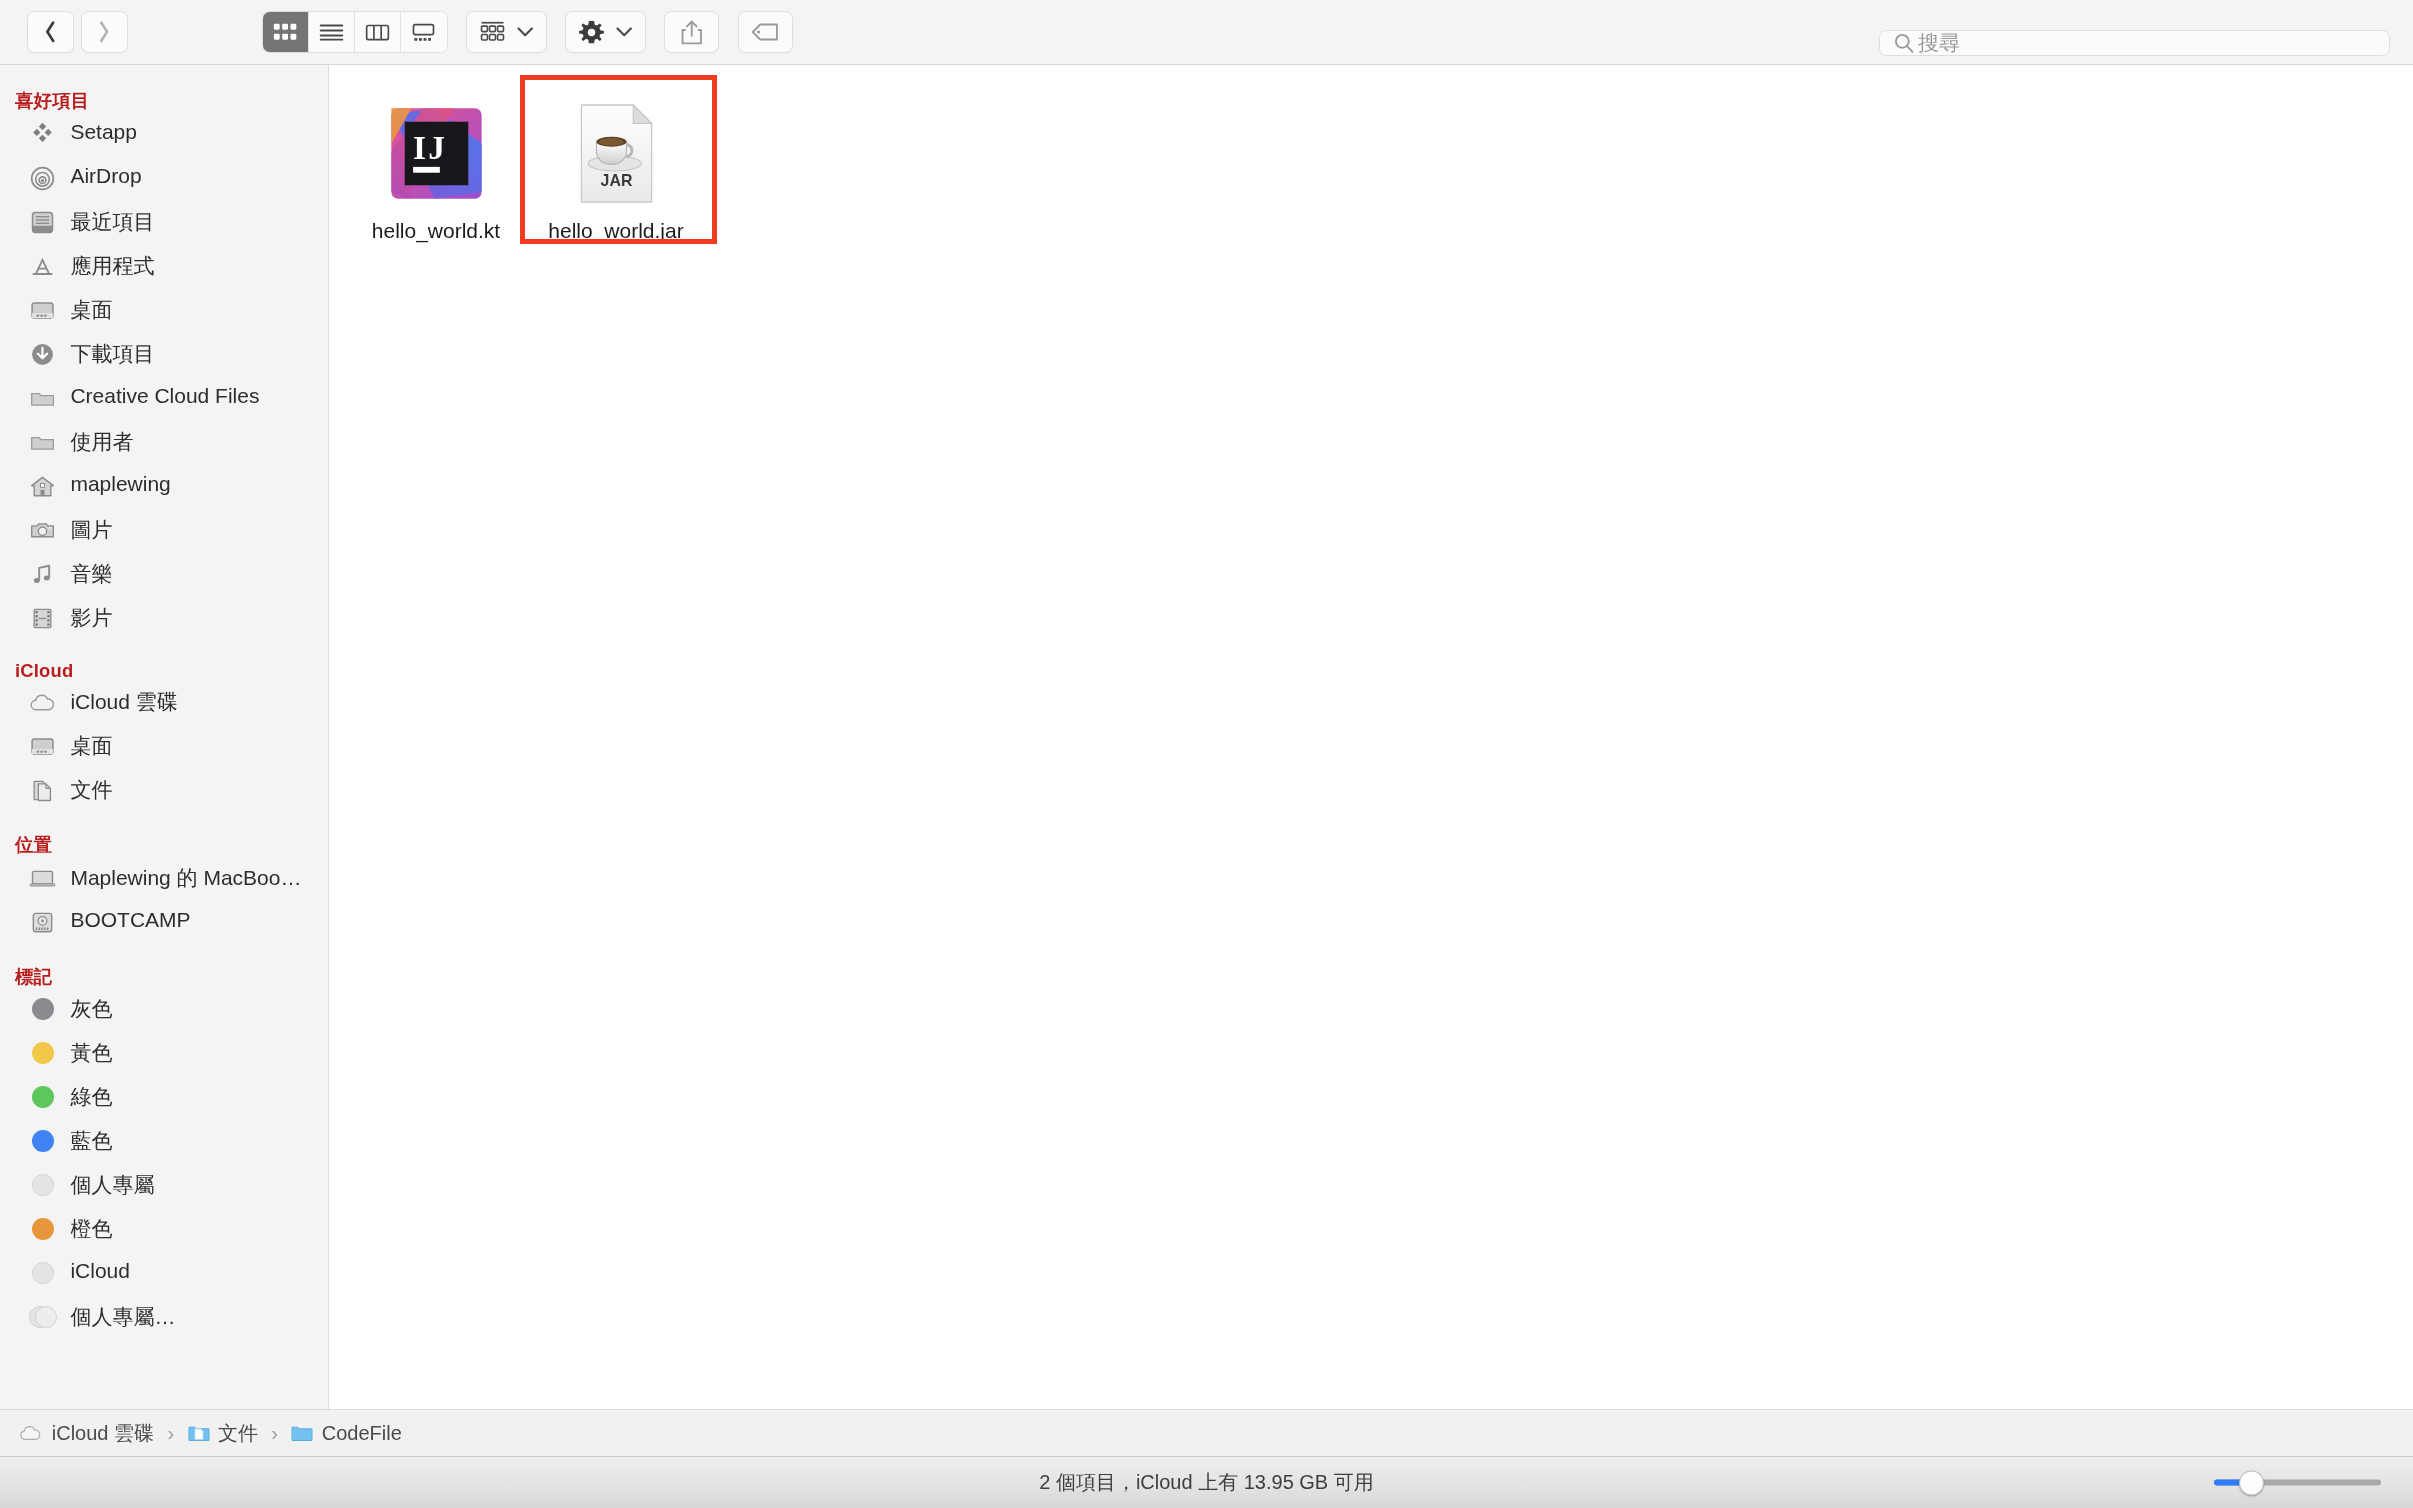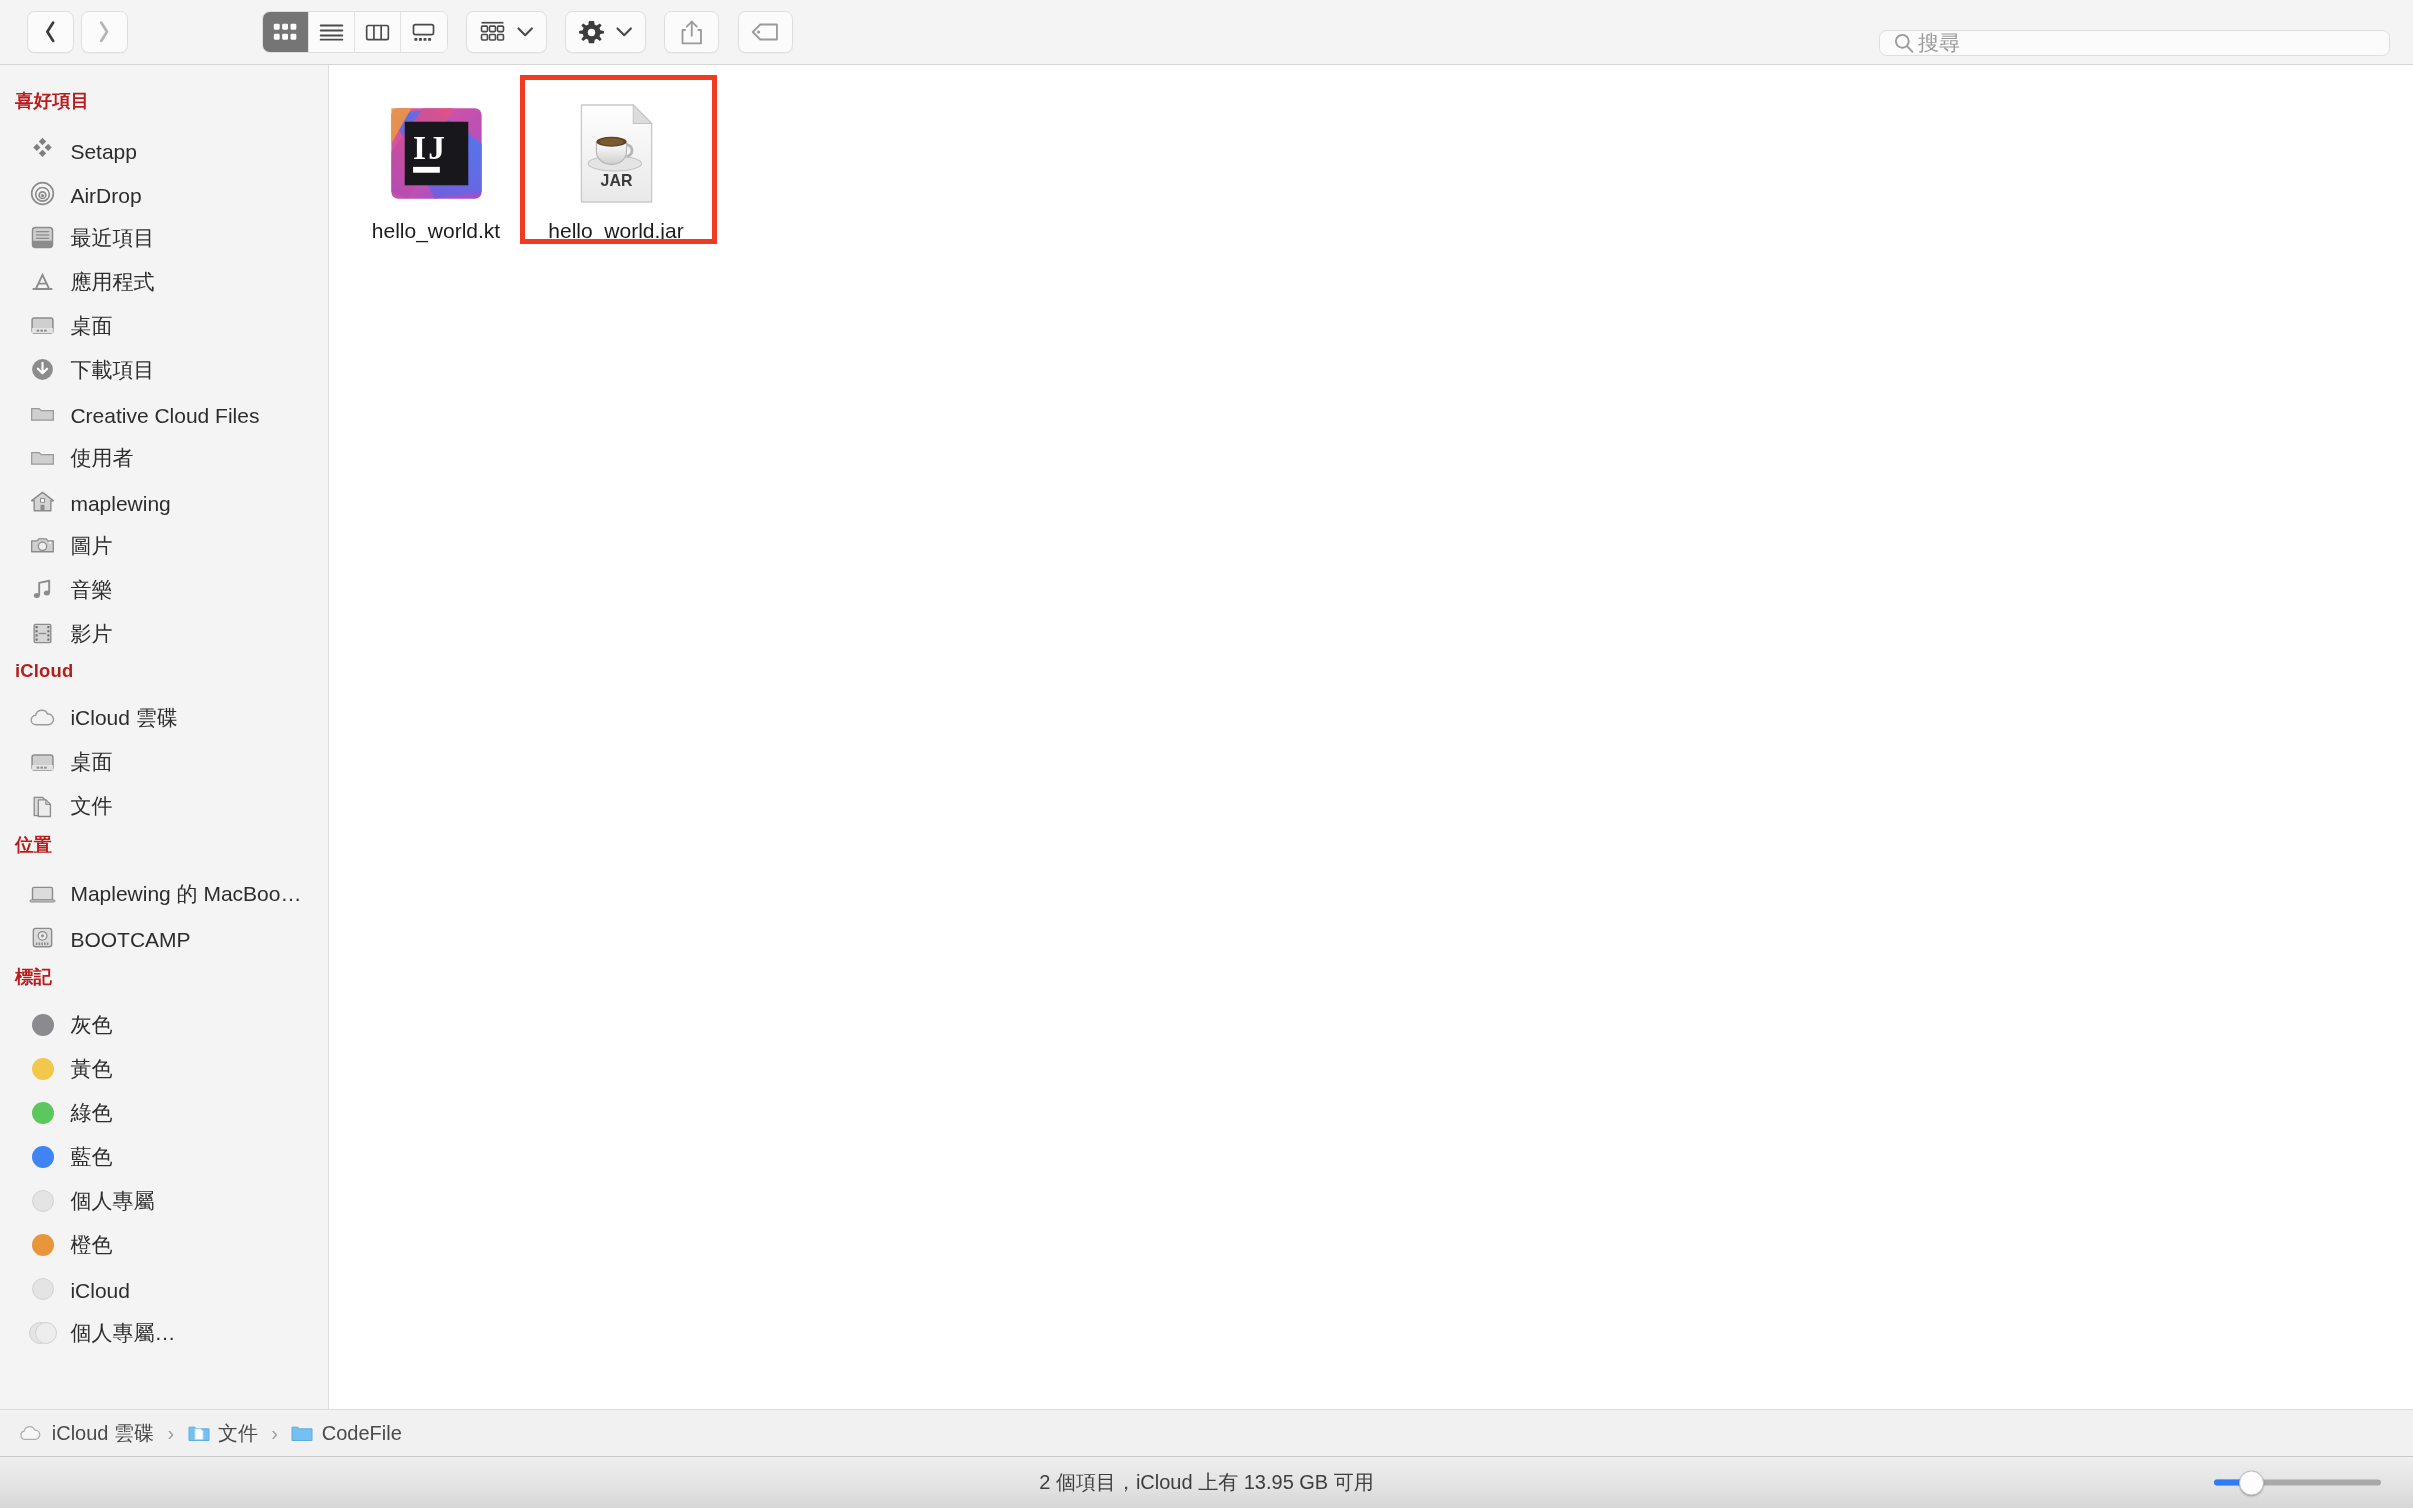--- a/index.html
+++ b/index.html
@@ -76,21 +76,21 @@
     background: #f4f4f4;
     border-right: 0.8px solid #dcdcdc;
     padding-top: 11.7px;
     overflow: hidden;
   }
   .sec-title {
     font-size: 18.4px; font-weight: bold; color: #b91c1c;
     padding: 11.7px 0 6.7px 15px; letter-spacing: 0.2px;
   }
   .sb-item {
-    height: 44px; display: flex; align-items: flex-end;
+    height: 44px; display: flex; align-items: flex-start;
     padding-left: 28.5px; gap: 13.4px;
   }
   .sb-ico { width: 28.5px; height: 28.5px; display:flex; align-items:center; justify-content:center; flex:none; }
   .sb-lbl {
     font-size: 21px; color: #2d2d2d;
     white-space: nowrap; overflow: hidden; text-overflow: ellipsis;
     max-width: 251px;
   }
   .dot { width: 22px; height: 22px; border-radius: 50%; }
   .dot.hollow { background: #e4e4e4; border: 0.8px solid #d2d2d2; }

